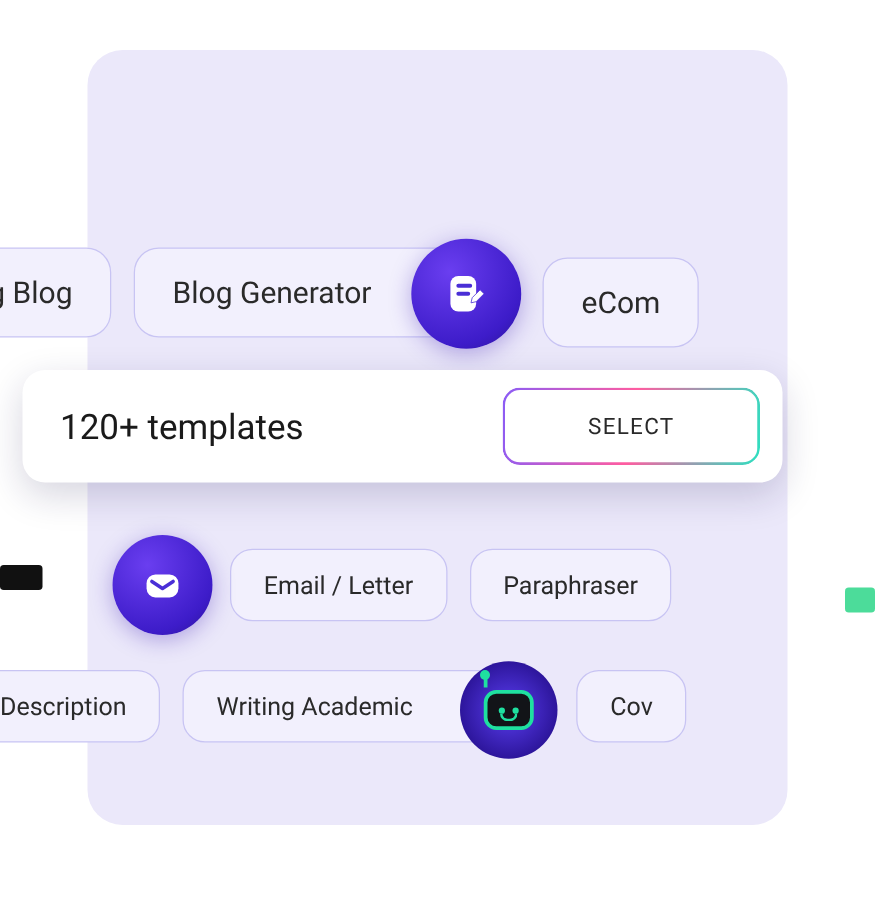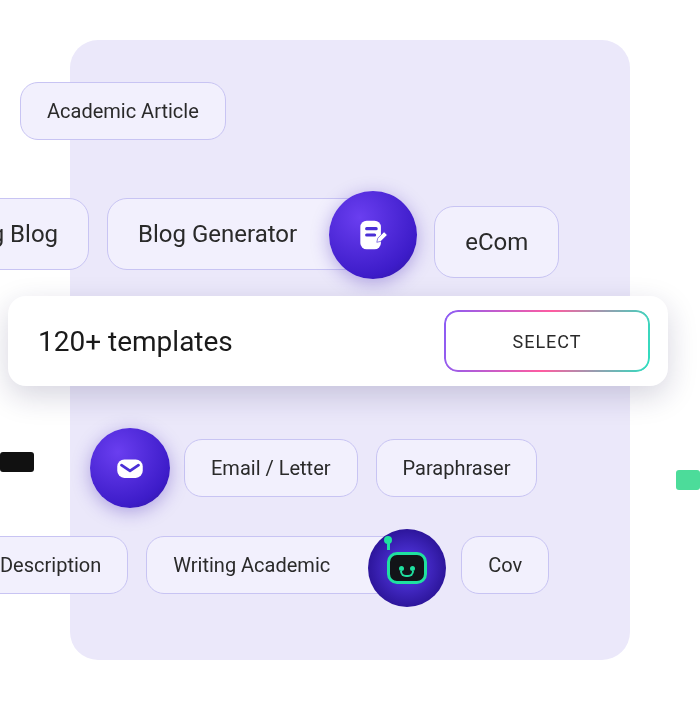--- a/index.html
+++ b/index.html
@@ -132,23 +132,23 @@
     position: absolute;
     top: -6px;
     left: -3px;
     width: 8px;
     height: 8px;
     background: #1fe0a0;
     border-radius: 50%;
   }
   .card {
     position: absolute;
-    left: 8px;
+    left: 18px;
     top: 296px;
-    width: 660px;
+    width: 608px;
     height: 90px;
     background: #ffffff;
     border-radius: 18px;
     box-shadow: 0 10px 30px rgba(30, 20, 80, 0.18);
     display: flex;
     align-items: center;
     justify-content: space-between;
     padding: 0 18px 0 30px;
   }
   .card-title {
@@ -191,21 +191,20 @@
 <body>
 
 <div class="panel"></div>
 
 <div class="stub" style="left:0; top:232px; width:18px; height:6px;"></div>
 <div class="stub" style="left:0; top:452px; width:34px; height:20px;"></div>
 <div class="stub" style="left:0; top:560px; width:28px; height:20px;"></div>
 <div class="stub green" style="right:0; top:470px; width:24px; height:20px;"></div>
 
 <div class="row row1">
-  <div class="chip">Academic Article</div>
 </div>
 
 <div class="row row2">
   <div class="chip big">eting Blog</div>
   <div class="chip big withicon">
     <span>Blog Generator</span>
     <div class="icon-circle blog-icon-badge">
       <svg width="38" height="38" viewBox="0 0 24 24" fill="none">
         <rect x="4" y="3" width="13" height="18" rx="4" fill="#ffffff"></rect>
         <path d="M8 8h6M8 12h5" stroke="#4a2fd6" stroke-width="2" stroke-linecap="round"></path>

